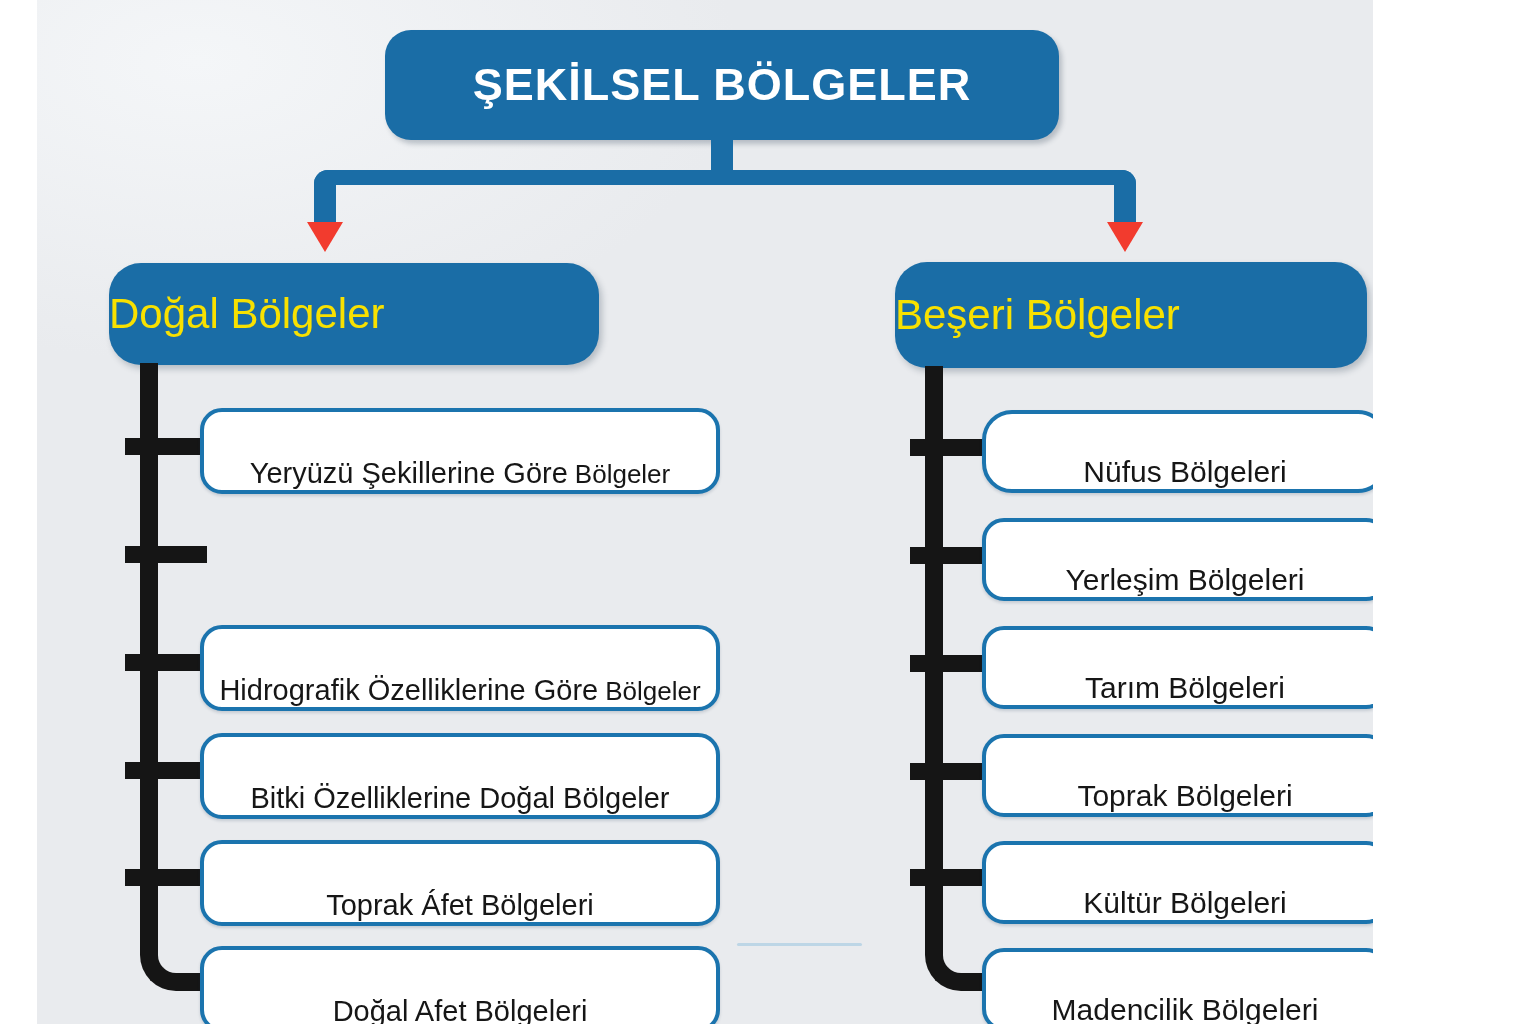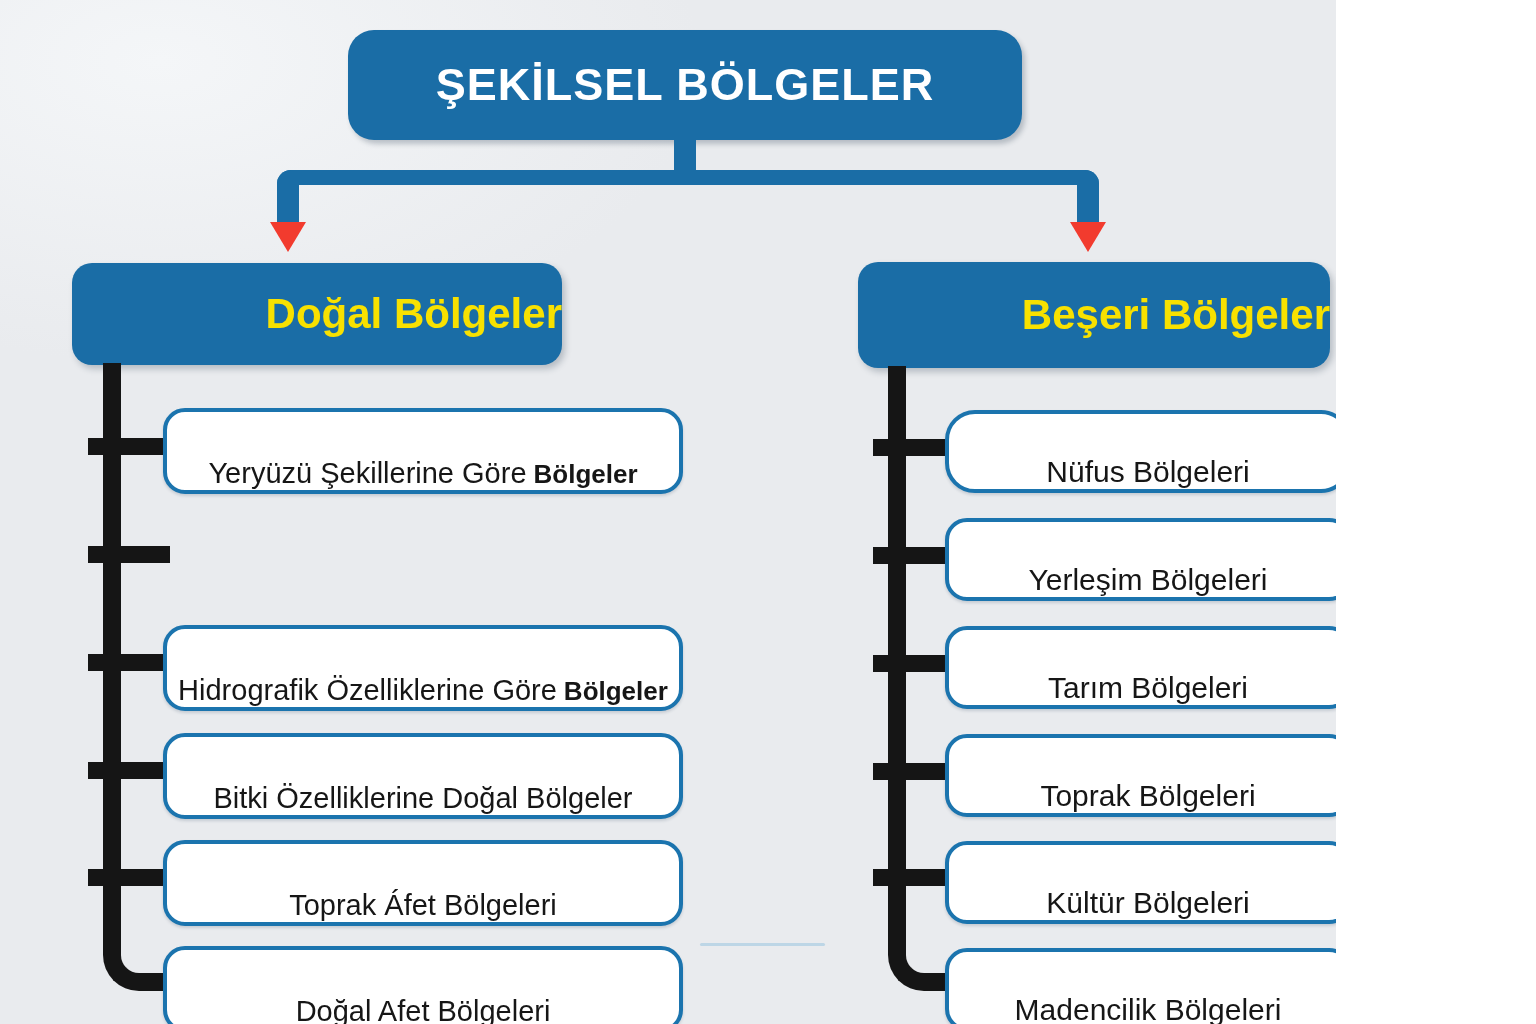--- a/index.html
+++ b/index.html
@@ -8,20 +8,21 @@
     --red:#f23b2e;
     --ink:#151515;
     --bg:#e9ebee;
     --border:#1b74ae;
   }
   html,body{margin:0;padding:0;}
   .canvas{
     position:relative;width:1336px;height:1024px;overflow:hidden;
     background:radial-gradient(ellipse 900px 500px at 12% 6%, #f4f6f8 0%, var(--bg) 60%);
     font-family:"Liberation Sans", sans-serif;
+    margin-left:37px;
   }
   
   .root-box{
     position:absolute;left:348px;top:30px;width:674px;height:110px;
     background:var(--blue);border-radius:26px;
     display:flex;align-items:center;justify-content:center;
     color:#ffffff;font-size:45px;font-weight:bold;letter-spacing:1px;
     box-shadow:3px 4px 5px rgba(30,50,70,.25);
   }
   
@@ -31,43 +32,43 @@
     border-top:15px solid var(--blue);border-left:22px solid var(--blue);border-right:22px solid var(--blue);
     border-radius:14px 14px 0 0;
   }
   .arrow{position:absolute;width:0;height:0;
     border-left:18px solid transparent;border-right:18px solid transparent;
     border-top:30px solid var(--red);}
   .arrow.l{left:270px;top:222px;}
   .arrow.r{left:1070px;top:222px;}
   
   .header{
-    position:absolute;background:var(--blue);border-radius:20px;
-    display:flex;align-items:center;justify-content:flex-end;
-    color:var(--yellow);font-weight:bold;font-size:42px;
+    position:absolute;background:var(--blue);border-radius:32px;
+    display:flex;align-items:center;justify-content:flex-start;
+    color:var(--yellow);font-weight:normal;font-size:42px;
     box-shadow:3px 4px 6px rgba(30,50,70,.25);
   }
   .header.l{left:72px;top:263px;width:490px;height:102px;}
   .header.r{left:858px;top:262px;width:472px;height:106px;}
   
   .spine{position:absolute;box-sizing:border-box;
     border-left:18px solid var(--ink);border-bottom:18px solid var(--ink);
     border-radius:0 0 0 36px;}
   .spine.l{left:103px;top:363px;width:74px;height:628px;}
   .spine.r{left:888px;top:366px;width:74px;height:625px;}
   .stub{position:absolute;height:17px;width:82px;background:var(--ink);}
   
   .item{
     position:absolute;background:#ffffff;border:4px solid var(--border);border-radius:22px;
     display:flex;align-items:flex-end;justify-content:center;white-space:nowrap;
     font-size:29px;color:#161616;box-shadow:0 2px 3px rgba(40,60,90,.18);
   }
   .item.l{left:163px;width:512px;height:78px;}
   .item.r{left:945px;width:398px;height:75px;font-size:30px;}
-  .item .b{font-weight:bold;font-size:26px;margin-left:7px;}
+  .item .b{font-weight:normal;font-size:26px;margin-left:7px;}
   .item .b:empty{display:none;}
   .smudge{position:absolute;left:700px;top:943px;width:125px;height:3px;
     background:rgba(110,175,215,.35);border-radius:2px;}
 </style>
 </head>
 <body>
 
 <div class="canvas">
 
   <div class="root-box">

